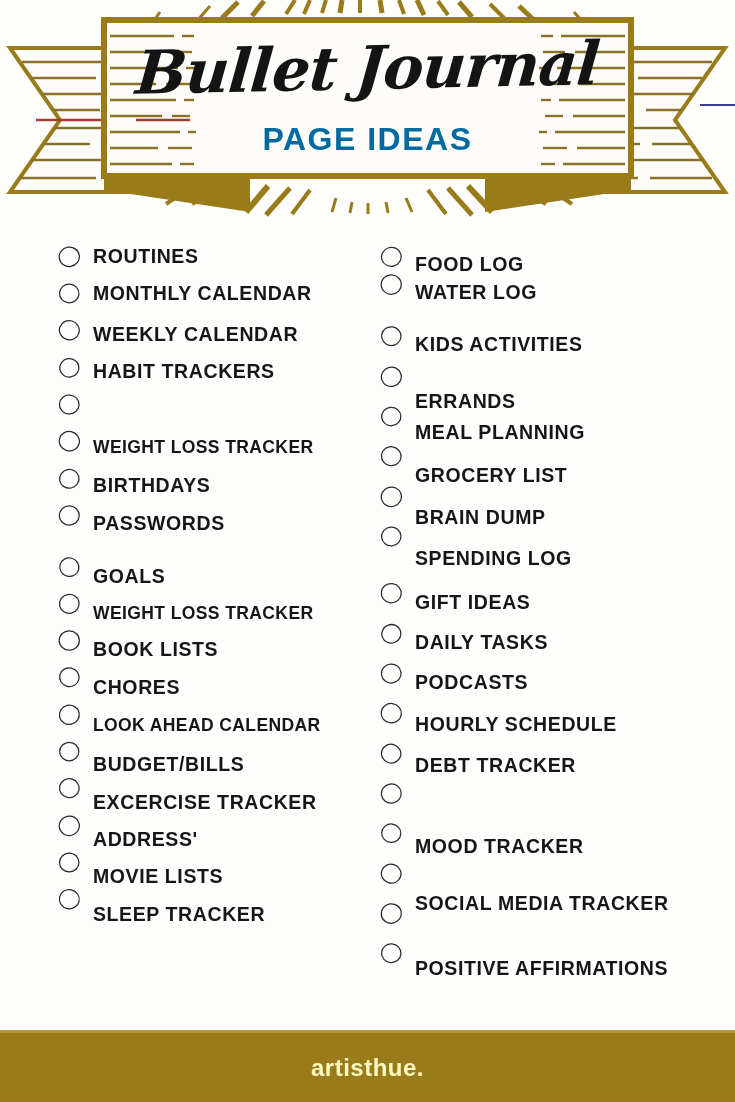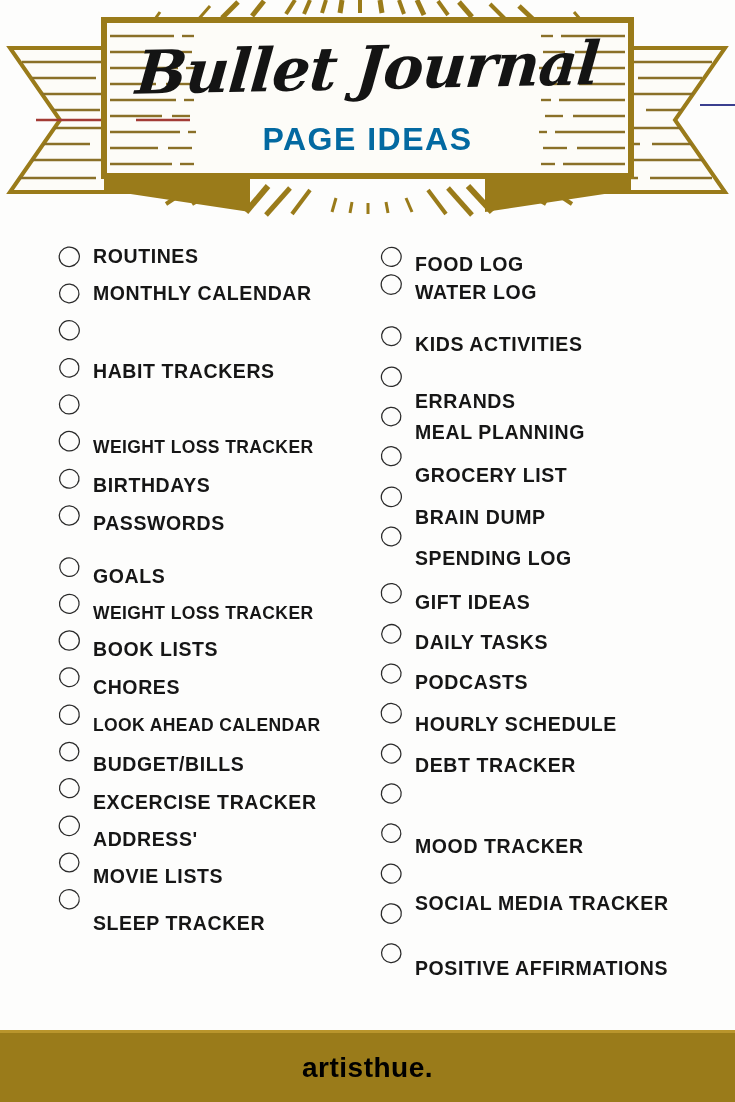--- a/index.html
+++ b/index.html
@@ -123,23 +123,23 @@
     height: 72px;
     background: #9a7b1a;
     border-top: 3px solid #b9952c;
     display: flex;
     align-items: center;
     justify-content: center;
   }
   .footer-text {
     font-family: "Liberation Sans", sans-serif;
     font-weight: bold;
-    font-size: 28px;
+    font-size: 24px;
     letter-spacing: 0.5px;
-    color: #000000;
+    color: #fef9c3;
   }
 </style>
 </head>
 <body>
 
 <div class="page">
 
   <div class="banner-wrap">
     <svg class="banner-svg" viewBox="0 0 735 232" xmlns="http://www.w3.org/2000/svg">
       <defs>
@@ -317,20 +317,21 @@
             </svg>
           </span>
           <span class="item-label">MONTHLY CALENDAR</span>
         </div>
         <div class="item split" style="top: 87px; left: 0px; height: 34px; width: 330px;">
           <span class="bullet">
             <svg viewBox="0 0 23 23" xmlns="http://www.w3.org/2000/svg">
               <ellipse cx="11.25" cy="11.25" rx="9.96" ry="9.61" transform="rotate(17 11.5 11.5)" fill="none" stroke="#2a2a2a" stroke-width="1.25"></ellipse>
             </svg>
           </span>
+          <span class="item-label" style="top: 6px;">WEEKLY CALENDAR</span>
         </div>
         <div class="item split" style="top: 124px; left: 0px; height: 34px; width: 330px;">
           <span class="bullet">
             <svg viewBox="0 0 23 23" xmlns="http://www.w3.org/2000/svg">
               <ellipse cx="11.25" cy="11.75" rx="9.60" ry="9.25" transform="rotate(-10 11.5 11.5)" fill="none" stroke="#2a2a2a" stroke-width="1.25"></ellipse>
             </svg>
           </span>
           <span class="item-label" style="top: 6px;">HABIT TRACKERS</span>
         </div>
         <div class="item split" style="top: 161px; left: 0px; height: 34px; width: 330px;">
@@ -435,21 +436,21 @@
             </svg>
           </span>
           <span class="item-label" style="top: 16px;">MOVIE LISTS</span>
         </div>
         <div class="item split" style="top: 656px; left: 0px; height: 34px; width: 330px;">
           <span class="bullet">
             <svg viewBox="0 0 23 23" xmlns="http://www.w3.org/2000/svg">
               <ellipse cx="11.25" cy="11.25" rx="9.96" ry="9.61" transform="rotate(12 11.5 11.5)" fill="none" stroke="#2a2a2a" stroke-width="1.25"></ellipse>
             </svg>
           </span>
-          <span class="item-label" style="top: 26px;">SLEEP TRACKER</span>
+          <span class="item-label" style="top: 17px;">SLEEP TRACKER</span>
         </div>
       </div>
     <div class="column col-right" id="colRight">
         <div class="item split" style="top: 13px; left: 0px; height: 34px; width: 330px;">
           <span class="bullet">
             <svg viewBox="0 0 23 23" xmlns="http://www.w3.org/2000/svg">
               <ellipse cx="11.25" cy="11.75" rx="9.84" ry="9.49" transform="rotate(-17 11.5 11.5)" fill="none" stroke="#2a2a2a" stroke-width="1.25"></ellipse>
             </svg>
           </span>
           <span class="item-label" style="top: 10px;">FOOD LOG</span>

